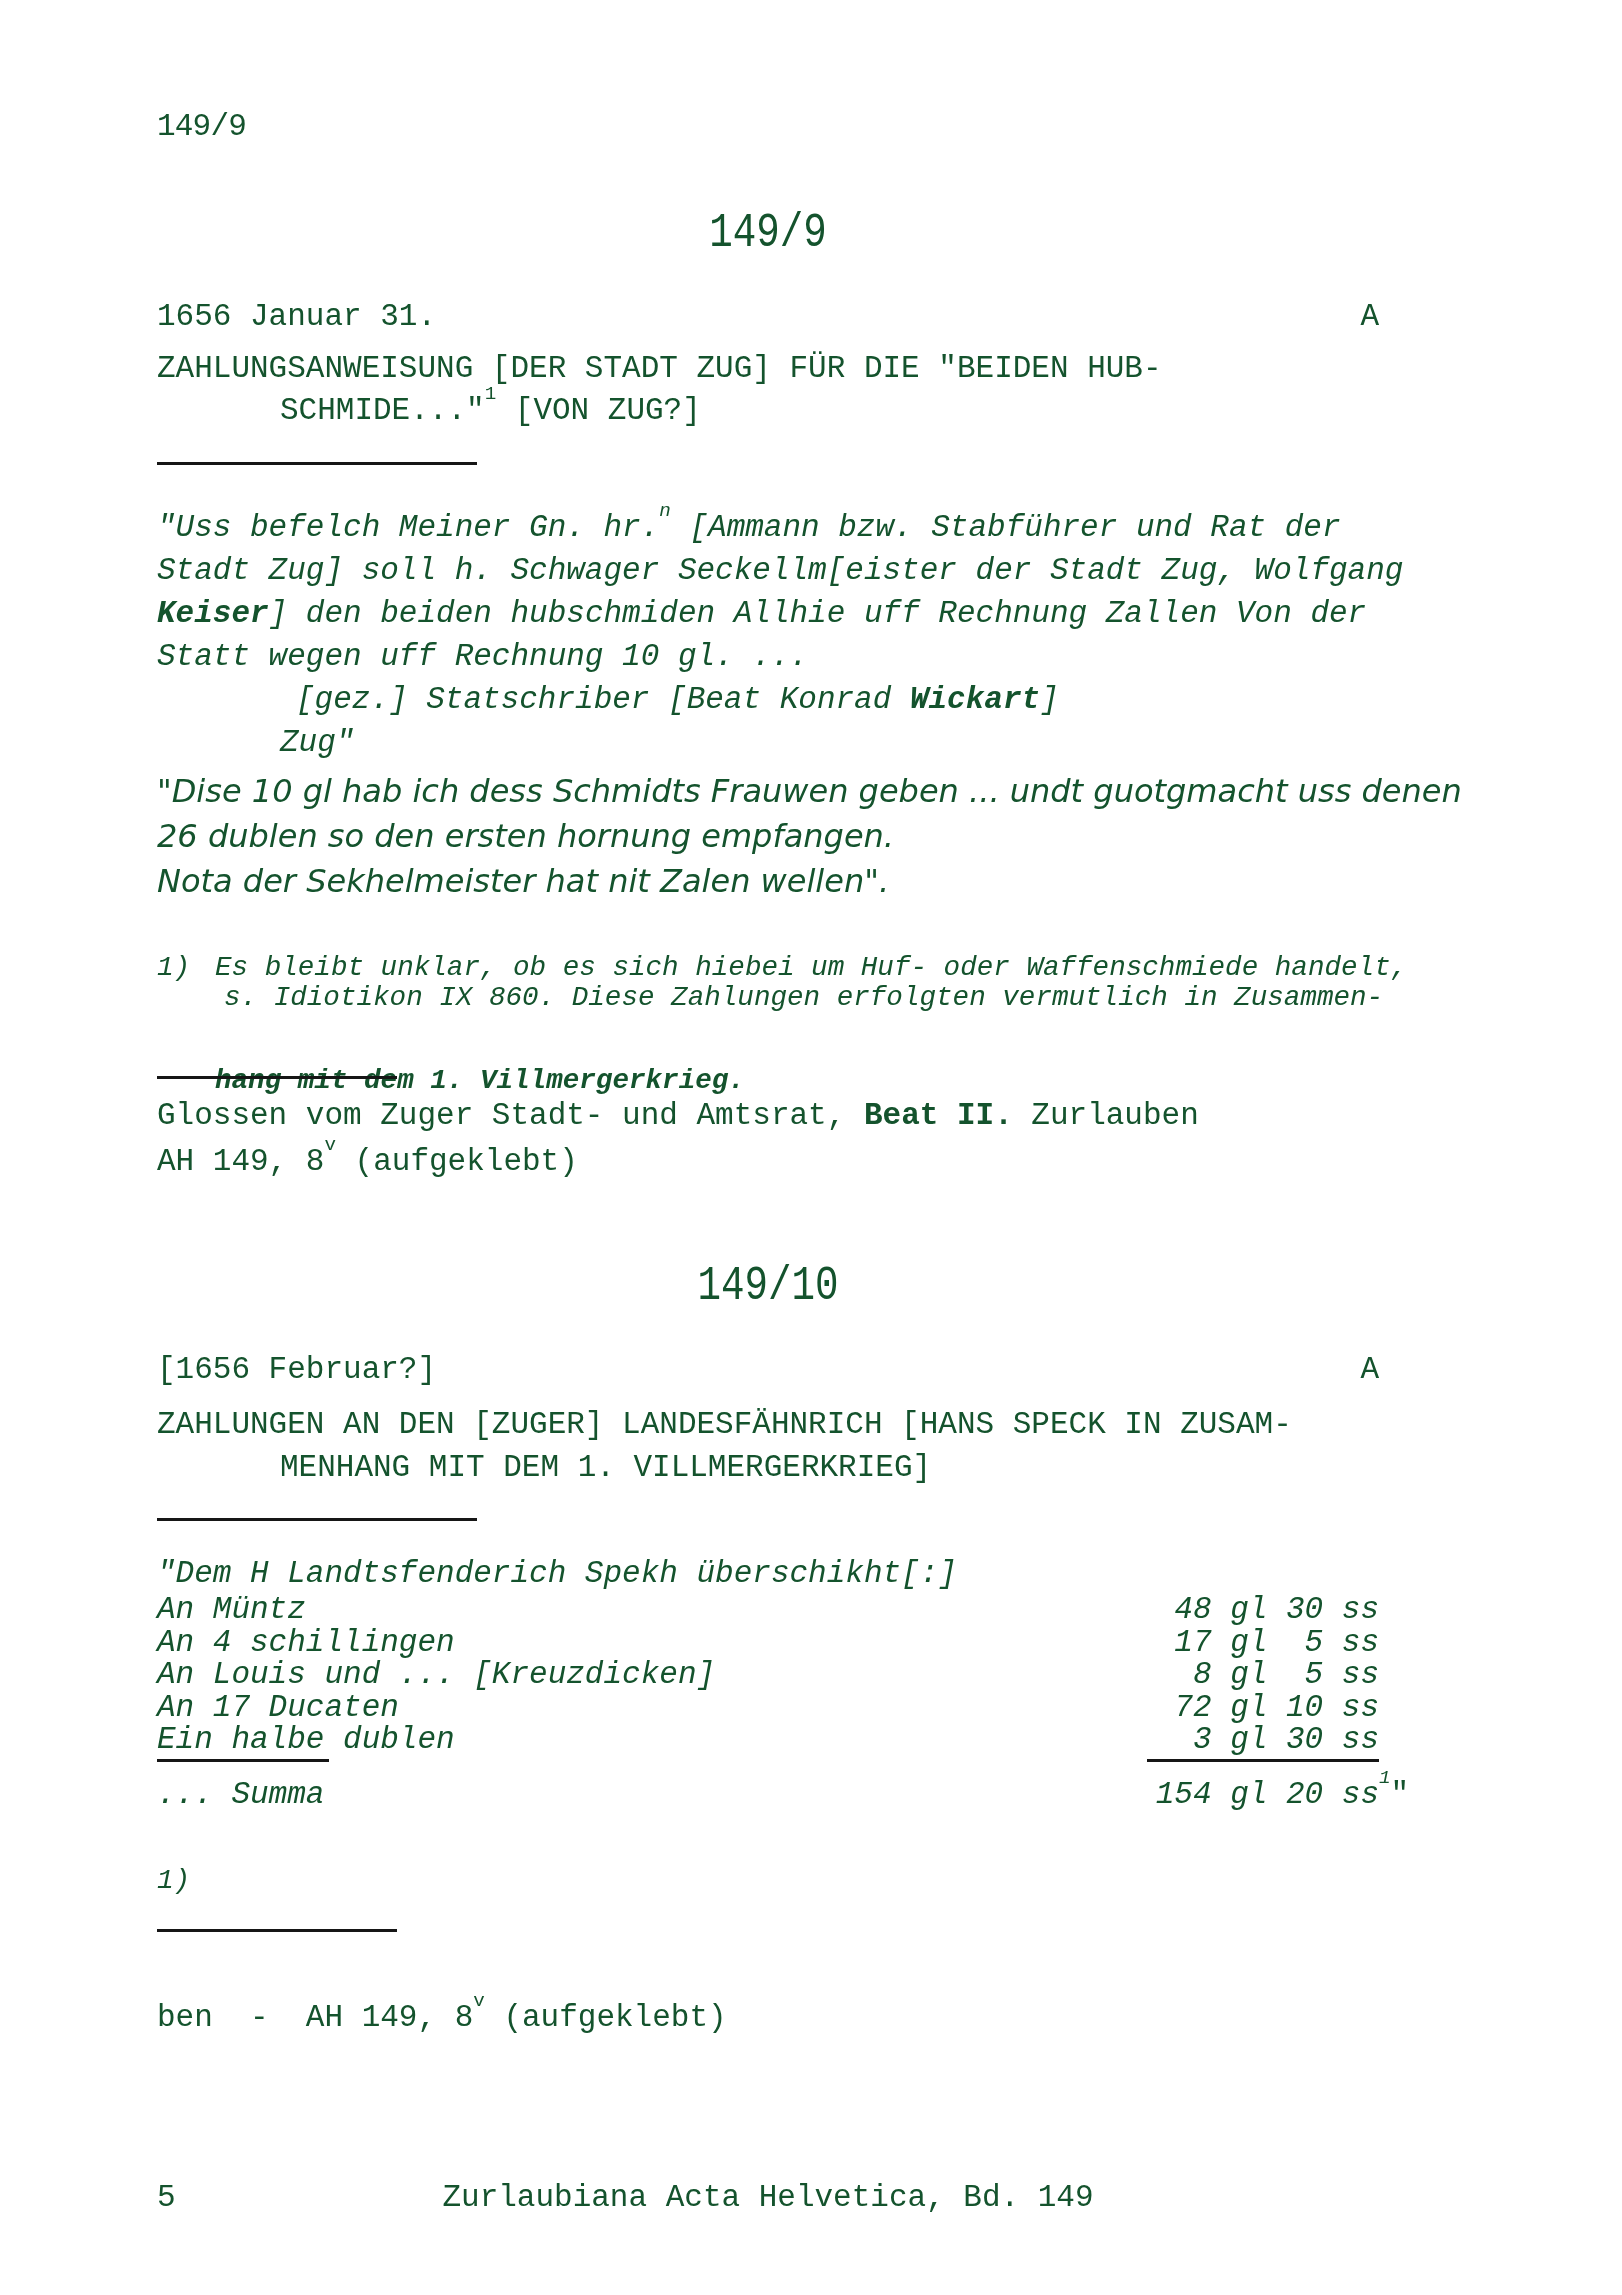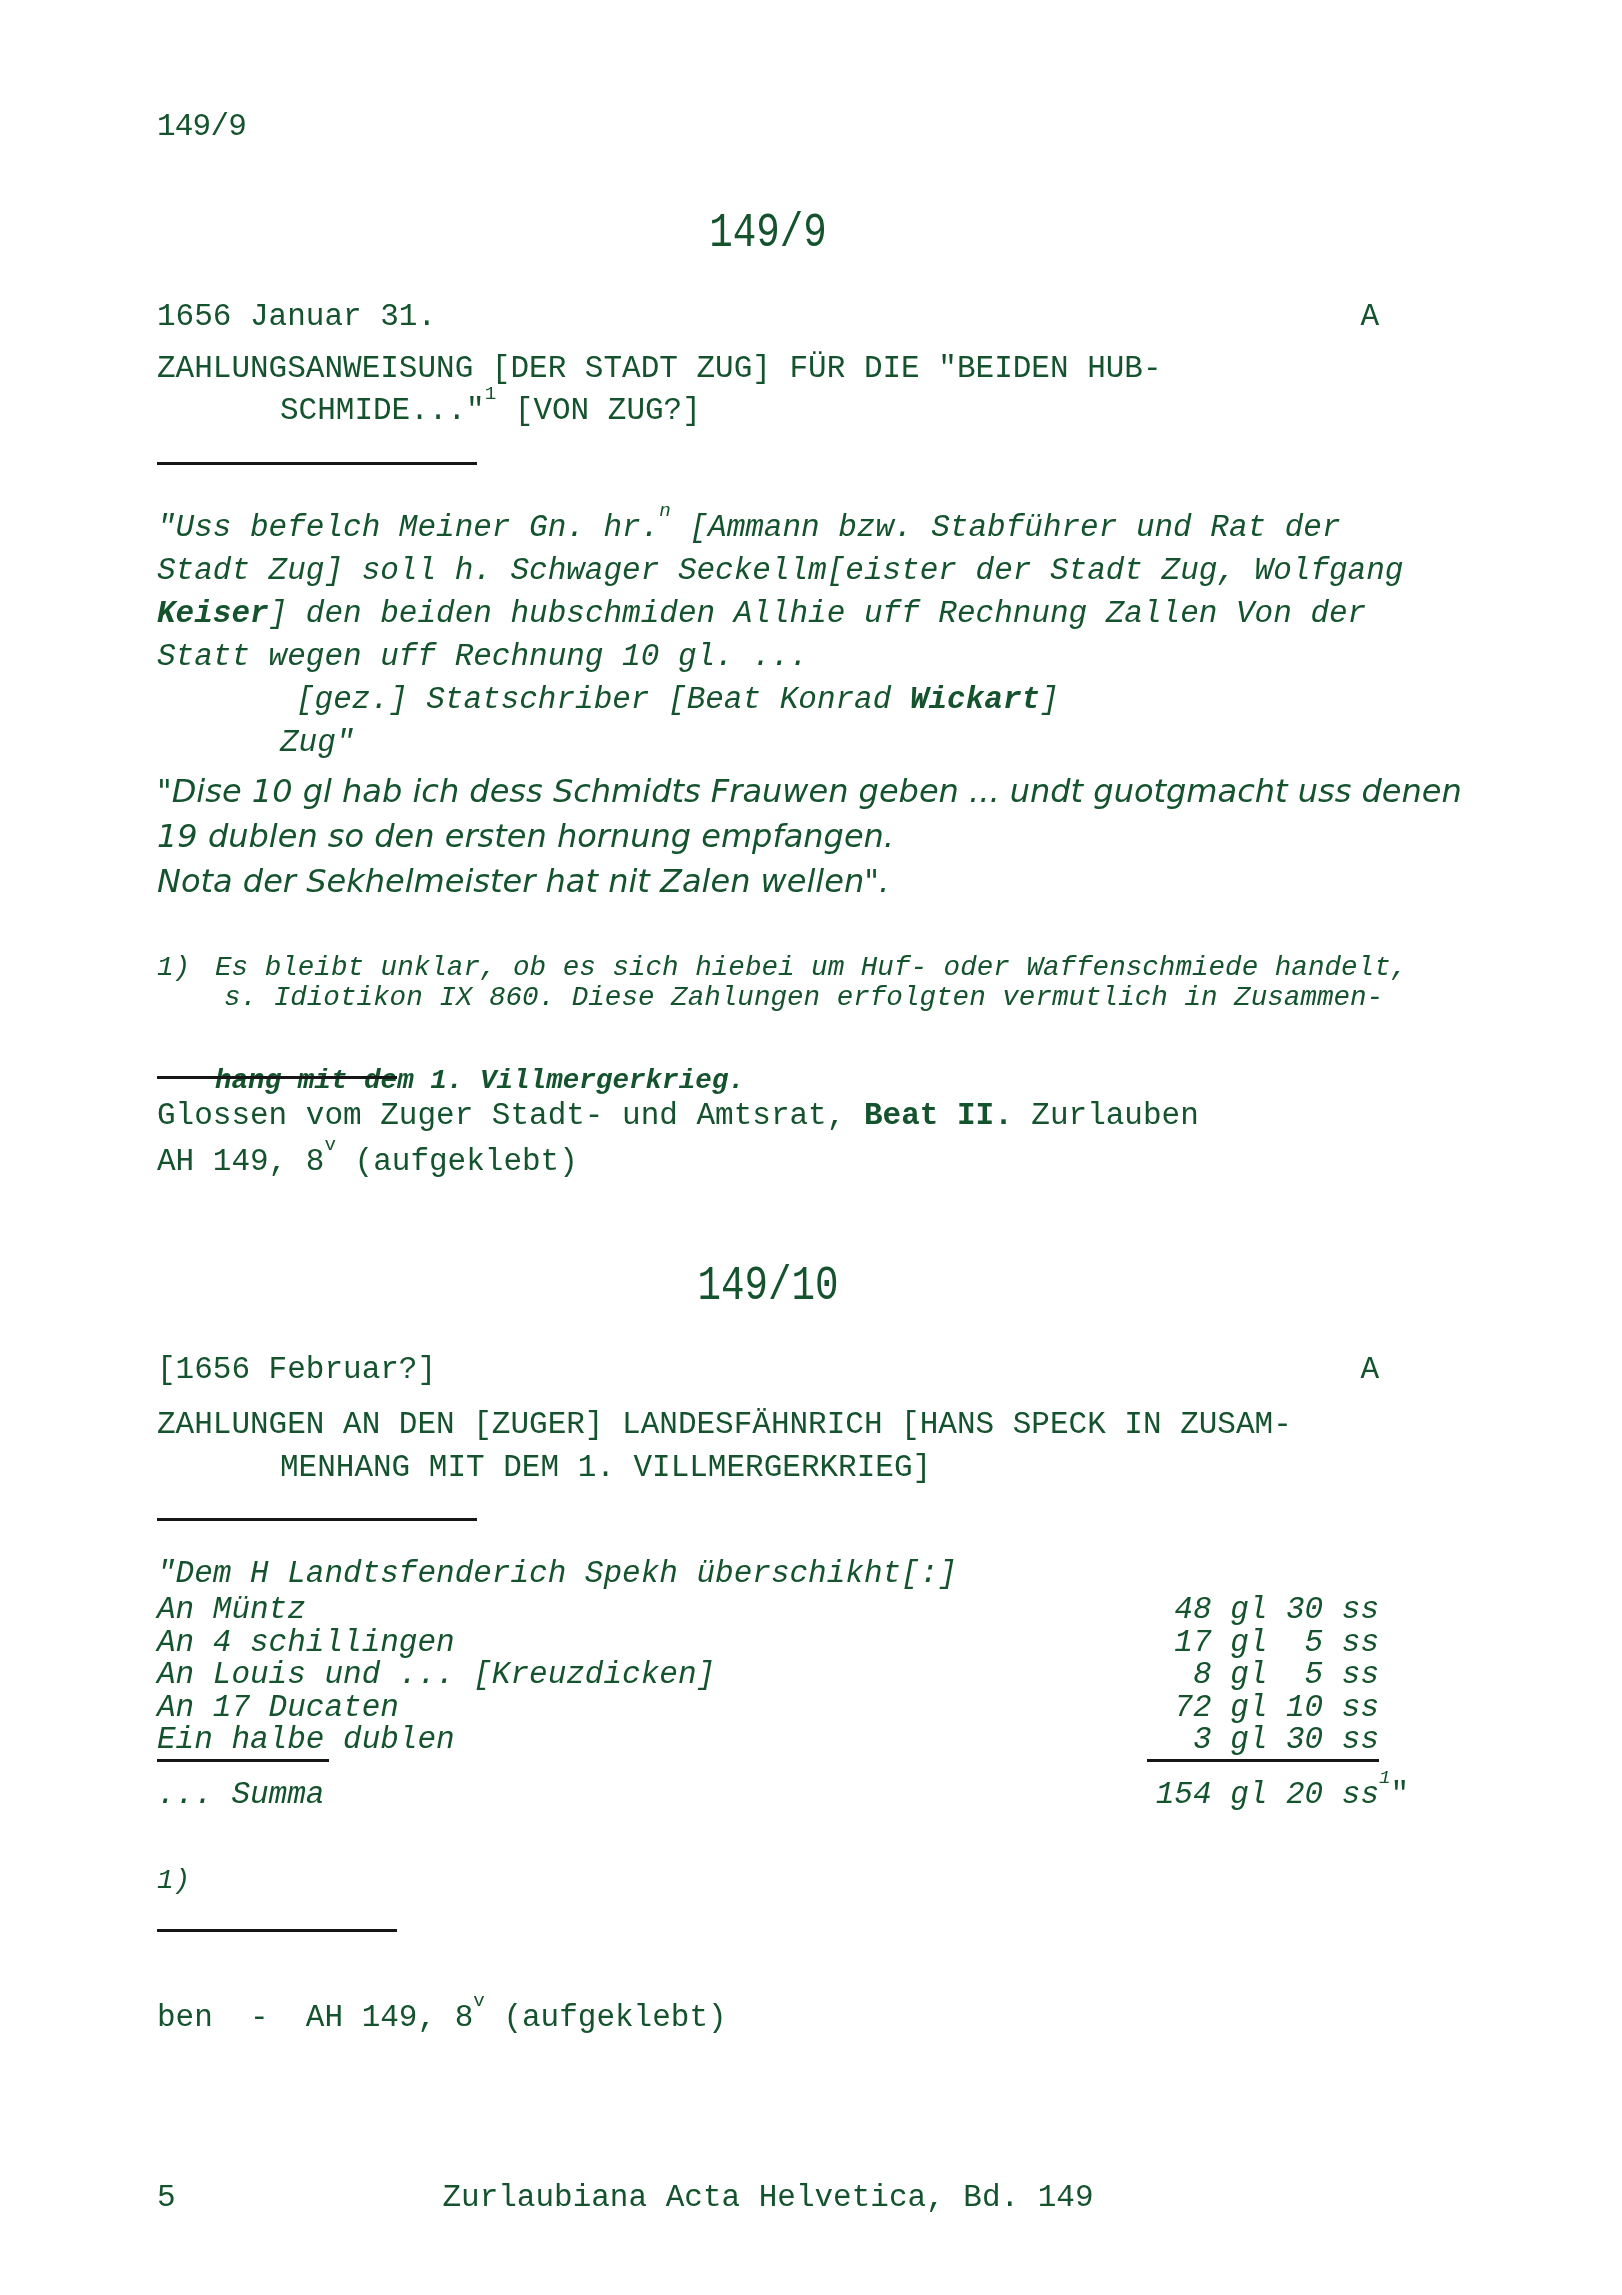--- a/index.html
+++ b/index.html
@@ -48,21 +48,21 @@
   <div class="rule" style="left:157px;top:462px;width:320px;"></div>
 
   <div class="abs it" style="left:157px;top:509px;"><span>"Uss befelch Meiner Gn. hr.</span><sup class="s">n</sup><span> [Ammann bzw. Stabführer und Rat der</span></div>
   <div class="abs it" style="left:157px;top:552px;">Stadt Zug] soll h. Schwager Seckellm[eister der Stadt Zug, Wolfgang</div>
   <div class="abs it" style="left:157px;top:595px;"><span class="b">Keiser</span><span>] den beiden hubschmiden Allhie uff Rechnung Zallen Von der</span></div>
   <div class="abs it" style="left:157px;top:638px;">Statt wegen uff Rechnung 10 gl. ...</div>
   <div class="abs it" style="left:296px;top:681px;text-align:right;"><span>[gez.] Statschriber [Beat Konrad </span><span class="b">Wickart</span><span>]</span></div>
   <div class="abs it" style="left:280px;top:724px;">Zug"</div>
 
   <div class="abs script" style="left:157px;top:771px;">"Dise 10 gl hab ich dess Schmidts Frauwen geben ... undt guotgmacht uss denen</div>
-  <div class="abs script" style="left:157px;top:816px;">19 dublen so den ersten hornung empfangen.</div>
+  <div class="abs script" style="left:157px;top:816px;">26 dublen so den ersten hornung empfangen.</div>
   <div class="abs script" style="left:157px;top:861px;">Nota der Sekhelmeister hat nit Zalen wellen".</div>
 
   <div class="abs fn" style="left:157px;top:951px;">1)</div>
   <div class="abs fn" style="left:215px;top:951px;">Es bleibt unklar, ob es sich hiebei um Huf- oder Waffenschmiede handelt,</div>
   <div class="abs fn" style="left:215px;top:981px;margin-left:9px;">s. Idiotikon IX 860. Diese Zahlungen erfolgten vermutlich in Zusammen-</div>
   <div class="abs fn" style="left:215px;top:1064px;font-weight:bold;">hang mit dem 1. Villmergerkrieg.</div>
 
   <div class="rule" style="left:157px;top:1076px;width:240px;"></div>
 
   <div class="abs" style="left:157px;top:1097px;"><span>Glossen vom Zuger Stadt- und Amtsrat, </span><span class="b">Beat II.</span><span> Zurlauben</span></div>

